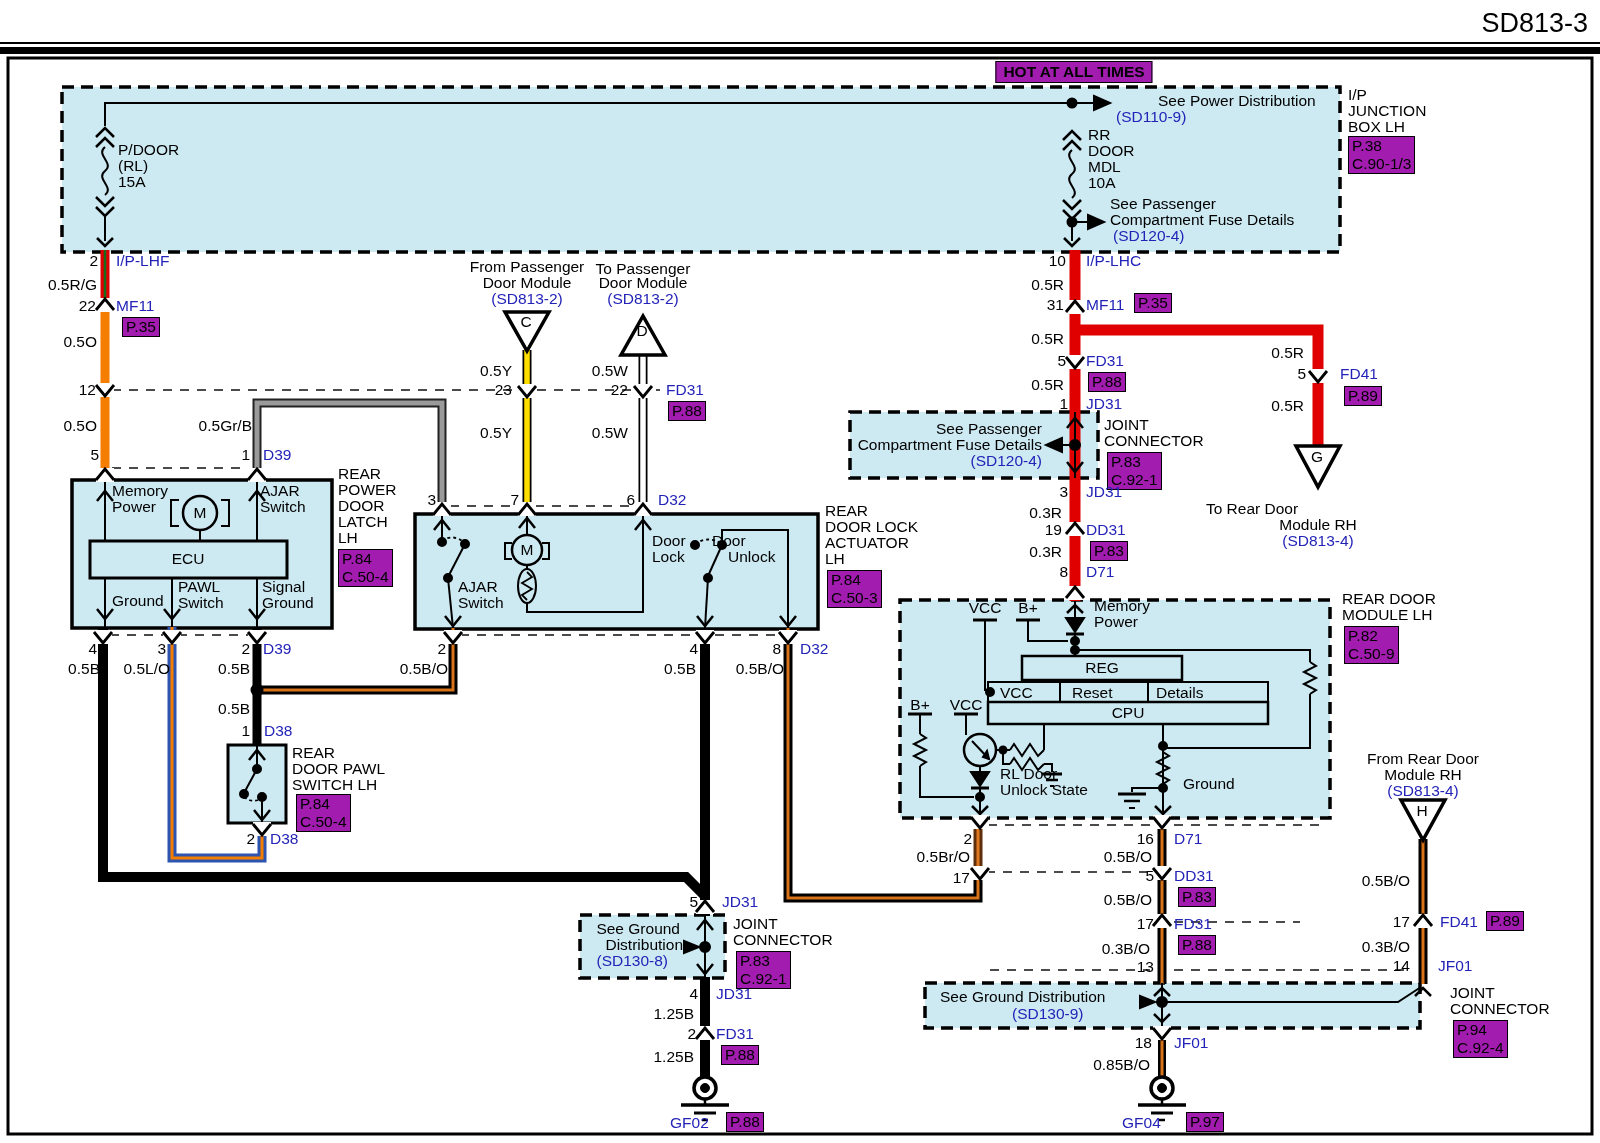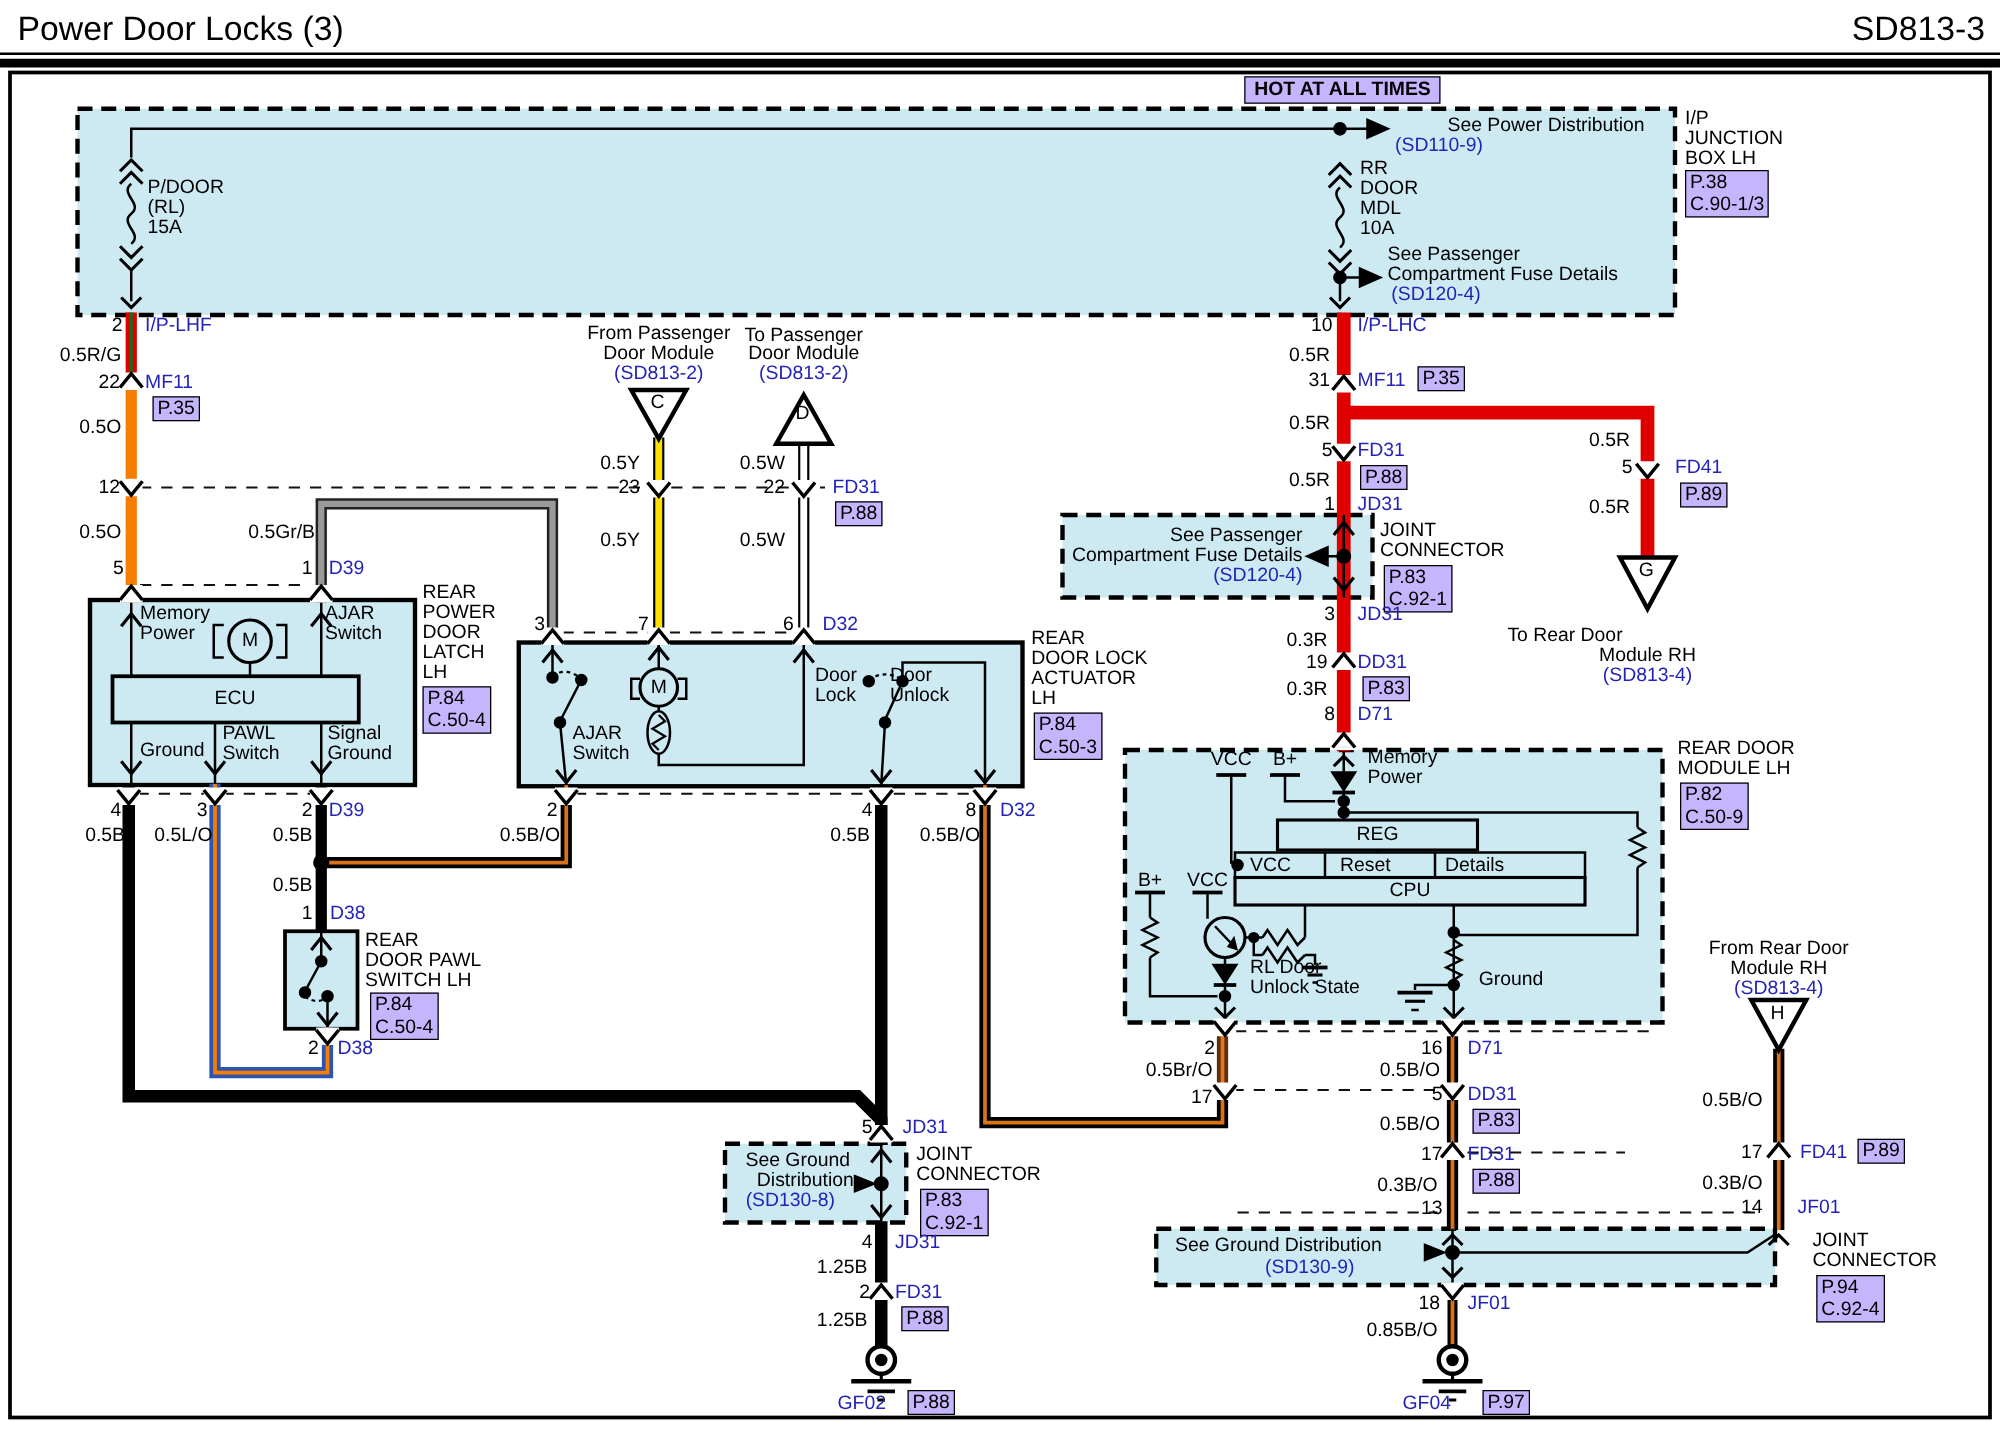--- a/index.html
+++ b/index.html
@@ -2,21 +2,21 @@
 <html><head>
 <meta charset="utf-8">
 <style>
   html,body{margin:0;padding:0;background:#fff}
   #page{position:relative;width:1600px;height:1143px;background:#fff;font-family:"Liberation Sans",sans-serif;overflow:hidden}
   svg{position:absolute;left:0;top:0}
   .t{position:absolute;font:15.5px/1.15 "Liberation Sans",sans-serif;color:#000;white-space:nowrap}
   .r{transform:translateX(-100%)}
   .c{transform:translateX(-50%)}
   .blue{color:#2323b8}
-  .box{border:1.8px solid #000;padding:0 3px;background:#c4b5fd}
+  .box{border:1.8px solid #000;padding:0 3px;background:#a21caf}
   .title{font-size:27px}
   .hot{font-weight:600;padding:1px 7px}
 </style>
 </head>
 <body>
 
 <div id="page">
 
 <svg width="1600" height="1143" viewBox="0 0 1600 1143">
 
@@ -328,21 +328,20 @@
       <polyline points="971,868 980,879 989,868"></polyline>
       <polyline points="1153,817 1162,828 1171,817"></polyline>
       <polyline points="1153,868 1162,879 1171,868"></polyline>
       <polyline points="1153,926 1162,915 1171,926"></polyline>
       <polyline points="1153,1028 1162,1039 1171,1028"></polyline>
       <polyline points="1414,926 1423,915 1432,926"></polyline>
     </g>
   </g>
 </svg>
 
-<div class="t title" style="left:14px;top:8px">Power Door Locks (3)</div>
 <div class="t title r" style="left:1588px;top:8px">SD813-3</div>
 
 <div class="t box c hot" style="left:1074px;top:61px">HOT AT ALL TIMES</div>
 
 <div class="t" style="left:118px;top:141px">P/DOOR</div>
 <div class="t" style="left:118px;top:157px">(RL)</div>
 <div class="t" style="left:118px;top:173px">15A</div>
 <div class="t" style="left:1088px;top:126px">RR</div>
 <div class="t" style="left:1088px;top:142px">DOOR</div>
 <div class="t" style="left:1088px;top:158px">MDL</div>
@@ -432,21 +431,21 @@
 <div class="t box" style="left:827px;top:570px">
       <div>P.84</div>
       <div>C.50-3</div>
     </div>
 <div class="t" style="left:458px;top:578px">AJAR</div>
 <div class="t" style="left:458px;top:594px">Switch</div>
 <div class="t c" style="left:527px;top:541px">M</div>
 <div class="t" style="left:652px;top:532px">Door</div>
 <div class="t" style="left:652px;top:548px">Lock</div>
 <div class="t" style="left:712px;top:532px">Door</div>
-<div class="t" style="left:712px;top:548px">Unlock</div>
+<div class="t" style="left:728px;top:548px">Unlock</div>
 <div class="t r" style="left:446px;top:640px">2</div>
 <div class="t r" style="left:698px;top:640px">4</div>
 <div class="t r" style="left:781px;top:640px">8</div>
 <div class="t blue" style="left:800px;top:640px">D32</div>
 <div class="t r" style="left:448px;top:660px">0.5B/O</div>
 <div class="t r" style="left:696px;top:660px">0.5B</div>
 <div class="t r" style="left:784px;top:660px">0.5B/O</div>
 
 <div class="t r" style="left:250px;top:700px">0.5B</div>
 <div class="t r" style="left:250px;top:722px">1</div>

